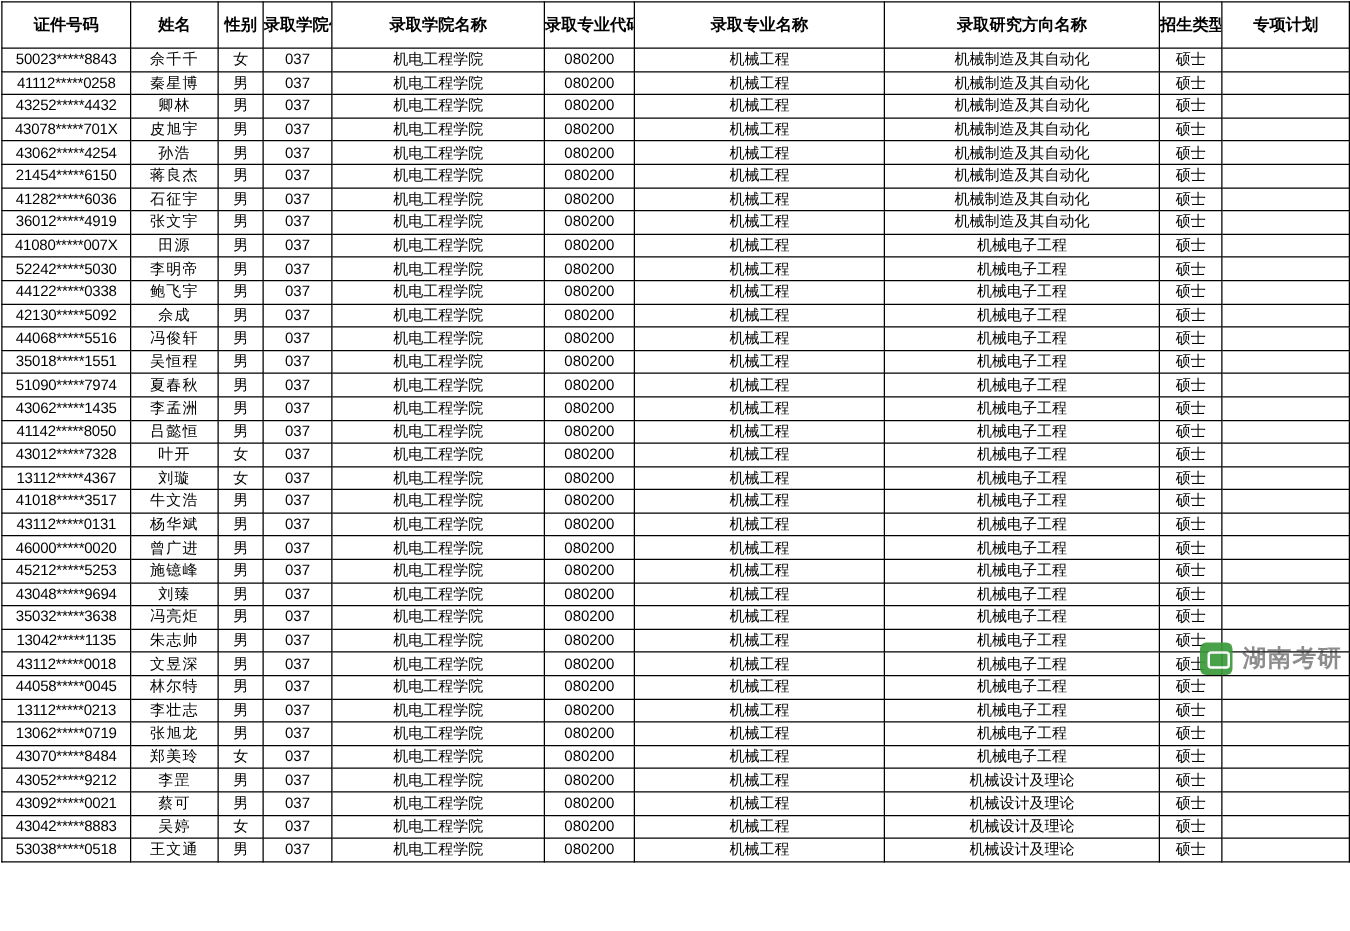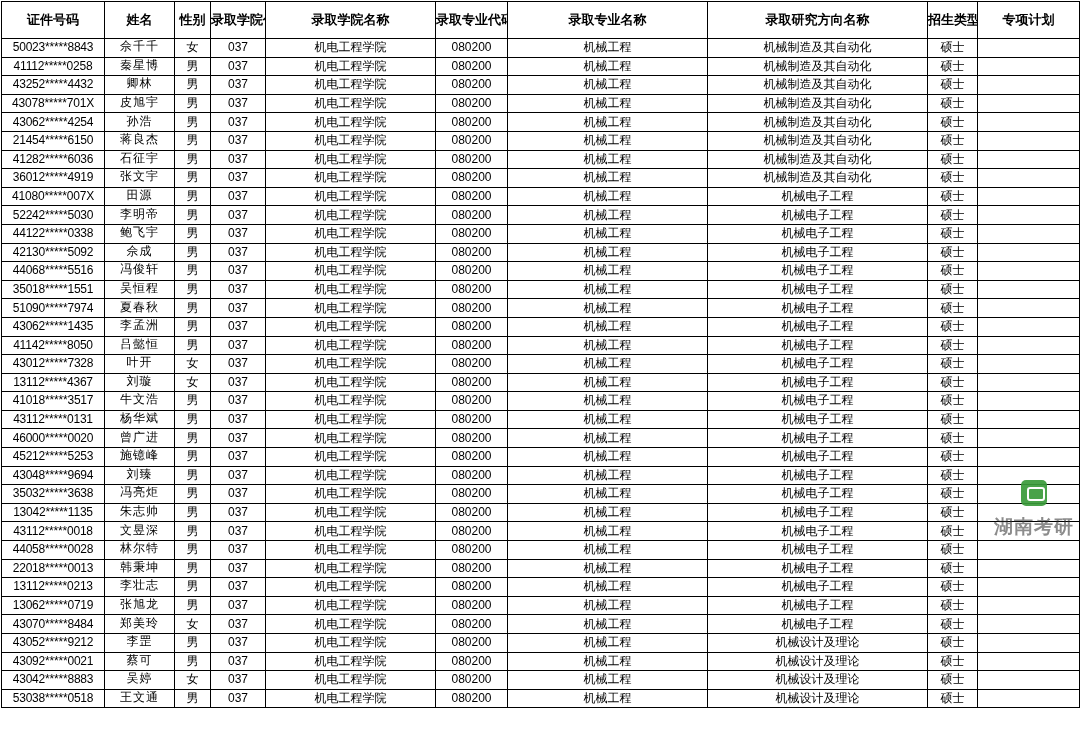--- a/index.html
+++ b/index.html
@@ -51,33 +51,32 @@
   col.c-gender  { width: 36px; }
   col.c-colcode { width: 55px; }
   col.c-colname { width: 170px; }
   col.c-majcode { width: 72px; }
   col.c-majname { width: 200px; }
   col.c-dir     { width: 220px; }
   col.c-type    { width: 50px; }
   col.c-plan    { width: 102px; }
 
   .cell-id { letter-spacing: -0.2px; font-size: 12px; margin-top: 11px; }
-  .cell-name { letter-spacing: 1px; font-family: Liberation Mono, monospace; }
+  .cell-name { letter-spacing: 1px; }
   .hdr-two-line { line-height: 1.15; }
 
   
   .watermark {
     position: absolute;
     right: 6px;
     bottom: 6px;
     display: flex;
-    align-items: center;
+    align-items: flex-end;
     gap: 8px;
     pointer-events: none;
-    flex-direction: column;
   }
   .wm-logo {
     width: 26px;
     height: 26px;
     border-radius: 5px;
     background: #3a9b3a;
     position: relative;
     opacity: 0.92;
   }
   .wm-logo::before {
@@ -448,34 +447,22 @@
           <td>男</td>
           <td>037</td>
           <td>机电工程学院</td>
           <td>080200</td>
           <td>机械工程</td>
           <td>机械电子工程</td>
           <td>硕士</td>
           <td></td>
         </tr>
         <tr>
-          <td class="cell-id">44058*****0028</td>
+          <td class="cell-id">44058*****0045</td>
           <td class="cell-name">林尔特</td>
-          <td>男</td>
-          <td>037</td>
-          <td>机电工程学院</td>
-          <td>080200</td>
-          <td>机械工程</td>
-          <td>机械电子工程</td>
-          <td>硕士</td>
-          <td></td>
-        </tr>
-        <tr>
-          <td class="cell-id">22018*****0013</td>
-          <td class="cell-name">韩秉坤</td>
           <td>男</td>
           <td>037</td>
           <td>机电工程学院</td>
           <td>080200</td>
           <td>机械工程</td>
           <td>机械电子工程</td>
           <td>硕士</td>
           <td></td>
         </tr>
         <tr>

